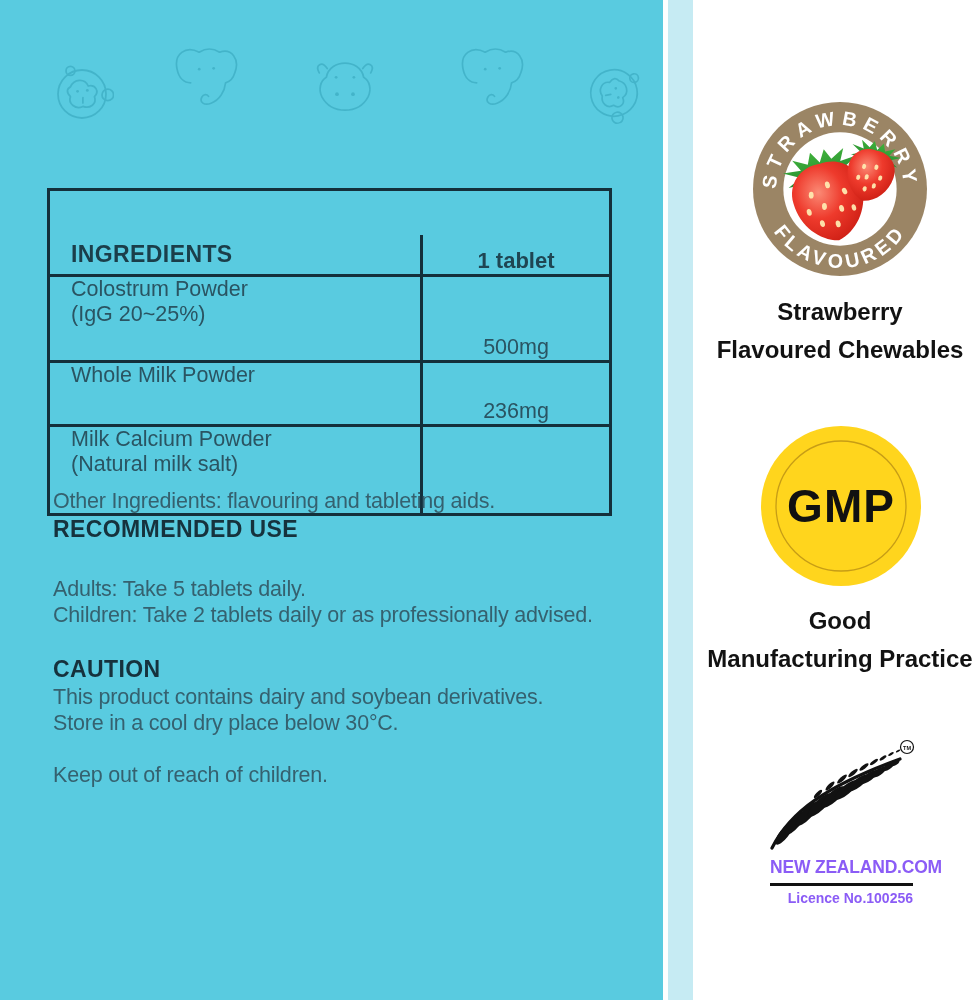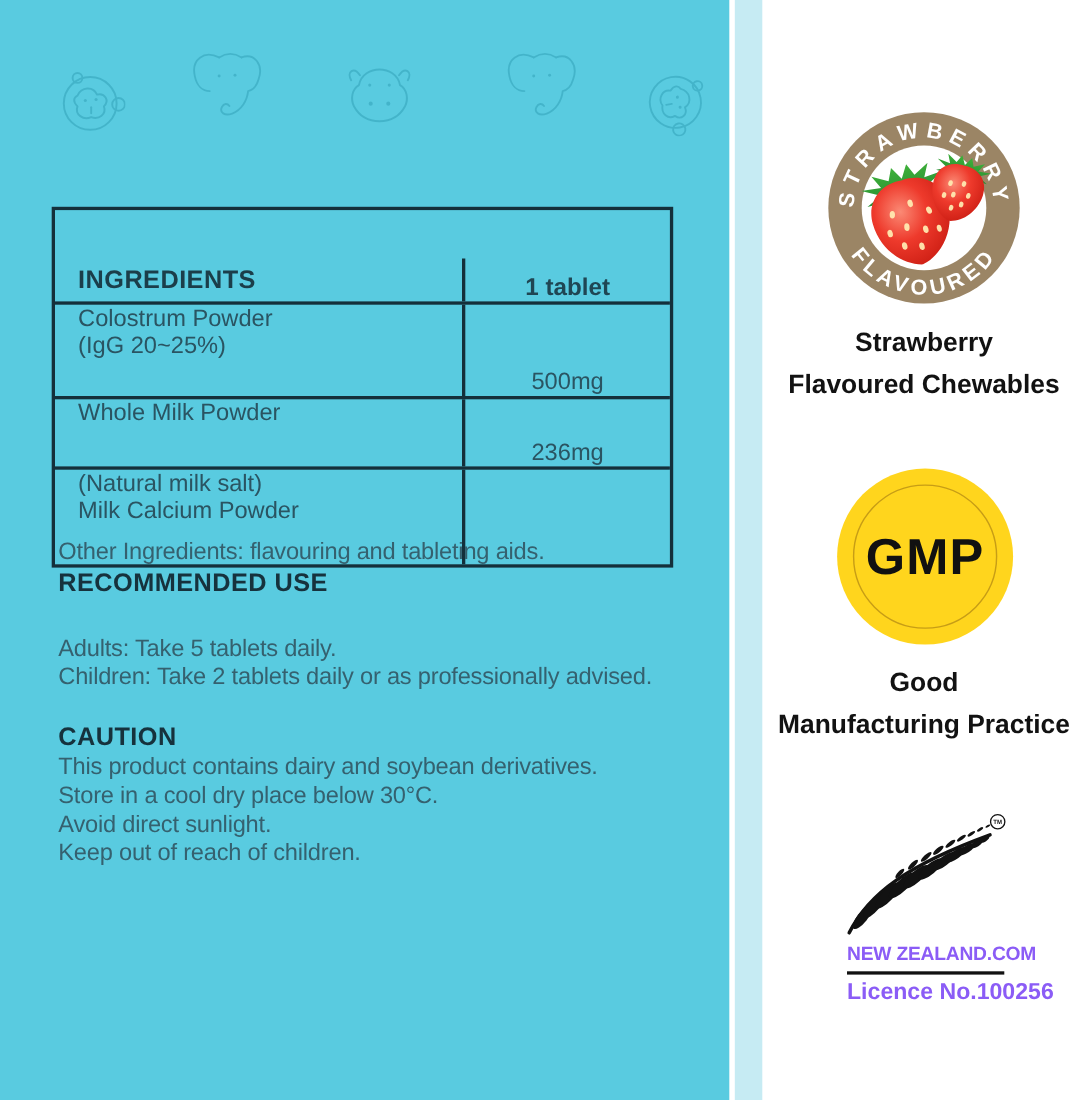--- a/index.html
+++ b/index.html
@@ -32,21 +32,21 @@
   .phead{position:absolute;left:53px;font-size:23px;font-weight:bold;color:#16323D;letter-spacing:.4px;white-space:nowrap;}
   
   .caption{position:absolute;left:690px;width:300px;text-align:center;color:#121212;
            font-size:24px;font-weight:bold;line-height:38px;}
   .badge{position:absolute;}
   .arc-text{font-size:19.5px;font-weight:bold;fill:#FFFFFF;}
   .gmp-text{font-size:46px;font-weight:bold;fill:#111111;letter-spacing:1px;}
   .nz-block{position:absolute;left:770px;width:143px;text-align:right;color:#8b5cf6;}
   .nz-site{font-size:17.5px;font-weight:bold;letter-spacing:-.2px;white-space:nowrap;
            border-bottom:3px solid #121212;padding-bottom:5px;}
-  .nz-lic{font-size:21px;font-weight:bold;margin-top:4px;white-space:nowrap;}
+  .nz-lic{font-size:14px;font-weight:bold;margin-top:4px;white-space:nowrap;}
   .fern path,.fern circle{stroke-linecap:round;}
 </style>
 </head>
 <body>
 
 <div class="stage">
 
   <div class="blue-panel"></div>
   <div class="fold-strip"></div>
 
@@ -118,36 +118,35 @@
       <div class="c1">
         <span class="iname">Whole Milk Powder</span>
 
       </div>
       <div class="c2">
           <span class="amt">236mg</span>
         </div>
     </div>
     <div class="trow r3">
       <div class="c1">
+        <span class="iname">Milk Calcium Powder</span>
         <span class="iname sub">(Natural milk salt)</span>
-        <span class="iname">Milk Calcium Powder</span>
       </div>
     </div>
   </div>
 
   <div class="pline" style="top:489px">Other Ingredients: flavouring and tableting aids.</div>
 
   <div class="phead" style="top:516px">RECOMMENDED USE</div>
   <div class="pline" style="top:577px">Adults: Take 5 tablets daily.</div>
   <div class="pline" style="top:603px">Children: Take 2 tablets daily or as professionally advised.</div>
 
   <div class="phead" style="top:656px">CAUTION</div>
   <div class="pline" style="top:685px">This product contains dairy and soybean derivatives.</div>
   <div class="pline" style="top:711px">Store in a cool dry place below 30°C.</div>
-  <div class="pline" style="top:737px">Avoid direct sunlight.</div>
   <div class="pline" style="top:763px">Keep out of reach of children.</div>
 
   <svg class="badge" style="left:752px;top:101px" width="176" height="176" viewBox="0 0 174 174">
     <defs>
       <radialGradient id="berryG" cx="38%" cy="35%" r="75%">
         <stop offset="0%" stop-color="#FB8A75"></stop>
         <stop offset="45%" stop-color="#EE3A2C"></stop>
         <stop offset="100%" stop-color="#C81A10"></stop>
       </radialGradient>
       <linearGradient id="leafG" x1="0" y1="0" x2="0" y2="1">

